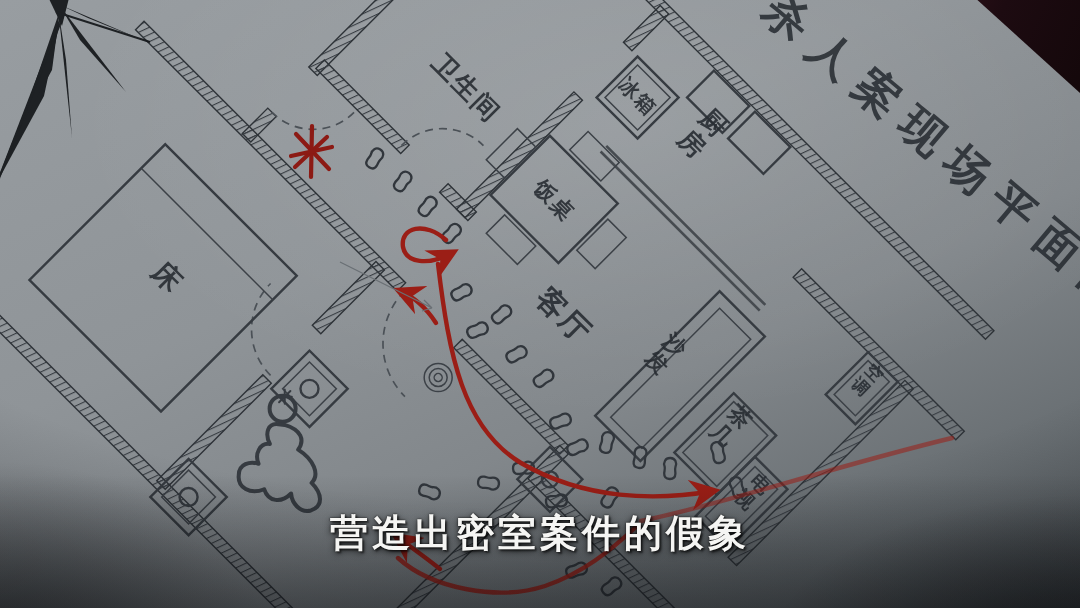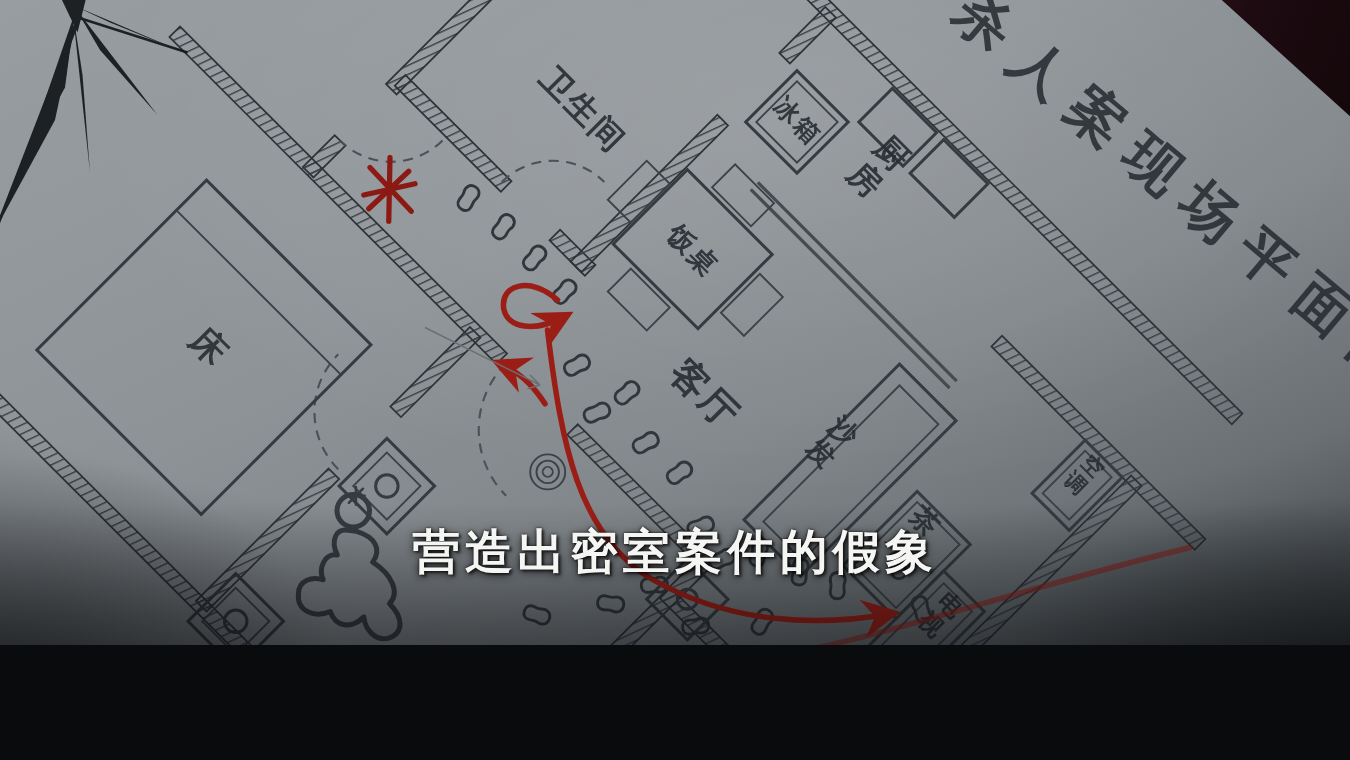--- a/index.html
+++ b/index.html
@@ -1,20 +1,20 @@
 <!DOCTYPE html>
 <html><head>
 <meta charset="utf-8">
 <style>
   html,body{margin:0;padding:0;}
   body{
     width:1080px;height:608px;overflow:hidden;position:relative;
     background:#0a0b0d;font-family:"Liberation Sans",sans-serif;
   }
-  .stage{position:absolute;inset:0;width:1080px;height:516px;overflow:hidden;text-align:center;}
+  .stage{position:absolute;inset:0;width:1080px;height:608px;overflow:hidden;text-align:center;}
   .paper{
     position:absolute;inset:0;
     background:
       radial-gradient(ellipse 900px 480px at 58% 20%, rgba(255,255,255,.10), rgba(255,255,255,0) 62%),
       linear-gradient(155deg,#989da1 0%,#8f9498 38%,#82878b 62%,#686e72 84%,#53585c 100%);
   }
   svg.plan-svg{position:absolute;left:0;top:0;}
   .wall{fill:url(#hatch);stroke:#2e3338;stroke-width:1.4;}
   .thinwall{fill:#464b50;}
   .furn{fill:none;stroke:#363b41;stroke-width:2.4;}

